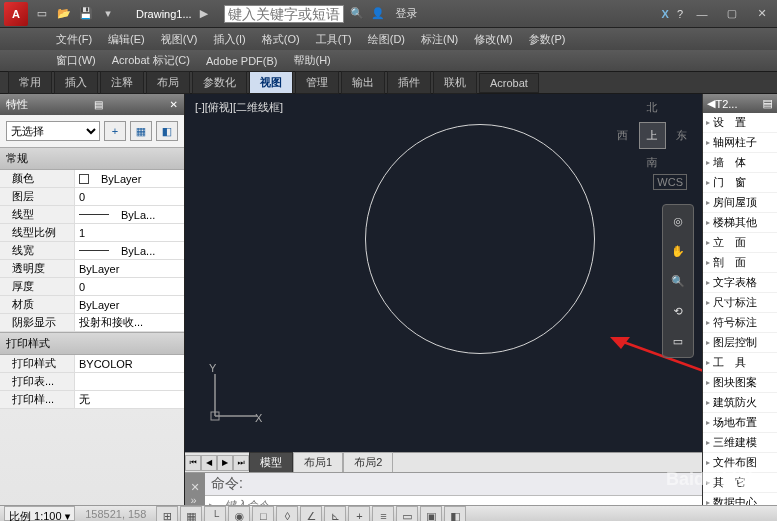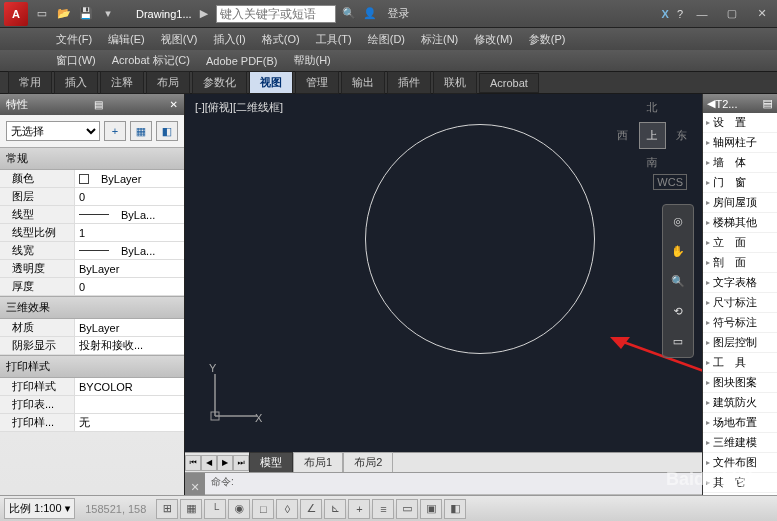--- a/index.html
+++ b/index.html
@@ -2,21 +2,21 @@
 <html><head>
 <meta charset="utf-8">
 <style>
 *{margin:0;padding:0;box-sizing:border-box;font-family:"Microsoft YaHei",SimSun,sans-serif;font-size:11px;user-select:none}
 body{background:#3a3a3a;overflow:hidden;width:777px;height:521px;position:relative}
 .titlebar{height:28px;background:linear-gradient(#5a5a5a,#4a4a4a);display:flex;align-items:center;padding:0 4px;color:#ddd;border-bottom:1px solid #222}
 .logo{width:24px;height:24px;background:linear-gradient(135deg,#e03030,#a01010);margin-right:6px;display:flex;align-items:center;justify-content:center;color:#fff;font-weight:bold;border-radius:2px}
 .quick{display:flex;gap:6px}
 .quick span{width:16px;height:16px;display:inline-flex;align-items:center;justify-content:center;color:#ccc;cursor:pointer}
 .titlebar .doc{margin-left:20px;color:#fff}
-.search{margin-left:8px;background:#fff;border:1px solid #888;height:18px;width:120px;font-size:12px;padding:0 3px;color:#888}
+.search{margin-left:16px;background:#fff;border:1px solid #888;height:18px;width:120px;font-size:14px;padding:0 3px;color:#888}
 .titlebar .right{margin-left:auto;display:flex;gap:8px;align-items:center}
 .wcbtn{width:22px;height:14px;display:inline-flex;align-items:center;justify-content:center;color:#ccc;cursor:pointer}
 .menubar{height:22px;background:linear-gradient(#5a5a5a,#484848);display:flex;align-items:center;padding:0 50px;gap:4px;color:#ddd}
 .menubar>span{padding:2px 6px;cursor:pointer}
 .menubar2{height:22px;background:linear-gradient(#5a5a5a,#484848);display:flex;align-items:center;padding:0 50px;gap:4px;color:#ddd;border-bottom:1px solid #1a1a1a}
 .menubar2>span{padding:2px 6px;cursor:pointer}
 .tabbar{height:22px;background:#3a3a3a;display:flex;align-items:center;padding:0 8px;gap:2px;border-bottom:1px solid #1a1a1a}
 .tabbar .tab{padding:3px 10px;background:#333;color:#ccc;cursor:pointer;border:1px solid #222}
 .tabbar .tab.active{background:#d0ddf0;color:#003070;font-weight:bold}
 .main{display:flex;height:420px}
@@ -41,31 +41,31 @@
 .navbar{position:absolute;right:8px;top:110px;width:32px;background:rgba(80,80,80,.6);border:1px solid #666;border-radius:4px;display:flex;flex-direction:column;align-items:center;padding:4px 0;gap:6px}
 .navbar span{width:24px;height:24px;display:flex;align-items:center;justify-content:center;color:#ddd;cursor:pointer}
 .bottabs{height:20px;background:#e5e5e5;display:flex;align-items:center;border-top:1px solid #999}
 .bottabs .nav{display:flex;gap:0}
 .bottabs .nav span{width:16px;height:16px;border:1px solid #aaa;background:#ddd;display:inline-flex;align-items:center;justify-content:center;cursor:pointer;font-size:8px}
 .bottabs .mt{padding:2px 10px;background:#4a4a4a;color:#fff;border:1px solid #333;cursor:pointer}
 .bottabs .lt{padding:2px 10px;background:#e5e5e5;color:#333;border:1px solid #aaa;cursor:pointer}
 .cmdarea{height:42px;background:#dcdce0;border-top:1px solid #999;display:flex}
 .cmdarea .grip{width:20px;background:#888;display:flex;align-items:center;justify-content:center;color:#ddd;cursor:move}
 .cmdarea .body{flex:1;display:flex;flex-direction:column}
-.cmdarea .hist{flex:1;background:#ebebef;color:#555;padding:2px 6px;font-size:10px}
+.cmdarea .hist{flex:1;background:#ebebef;color:#555;padding:2px 6px;font-size:14px}
 .cmdarea .line{display:flex;align-items:center;background:#fff;border-top:1px solid #bbb;height:20px}
 .cmdarea .line .prompt{padding:0 4px;color:#888}
 .cmdarea .line input{flex:1;border:none;outline:none;font-size:11px;color:#888;font-style:italic}
 .rpanel{width:75px;background:#e8e8e8;border-left:1px solid #333;display:flex;flex-direction:column}
 .rpanel .hdr{background:linear-gradient(#888,#555);color:#fff;padding:3px 4px;display:flex;align-items:center;font-size:10px}
 .rpanel .hdr .t{flex:1;overflow:hidden}
 .rpanel .list{flex:1;overflow:hidden;background:#fff}
 .rpanel .li{display:flex;align-items:center;padding:2px 3px;cursor:pointer;white-space:nowrap;border-bottom:1px solid #f0f0f0}
 .rpanel .li::before{content:"▸";color:#888;margin-right:3px;font-size:8px}
-.status{position:absolute;bottom:0;left:0;right:0;height:26px;background:linear-gradient(#e8e8e8,#d0d0d0);border-top:1px solid #999;display:flex;align-items:center;padding:0 4px;gap:2px}
+.status{position:absolute;bottom:0;left:0;right:0;height:16px;background:linear-gradient(#e8e8e8,#d0d0d0);border-top:1px solid #999;display:flex;padding:0 4px;gap:2px}
 .status .scale{padding:2px 4px;border:1px solid #aaa;background:#eee}
 .status .coord{padding:2px 8px;color:#888}
 .status .sb{width:22px;height:20px;border:1px solid #aaa;background:#e0e0e0;display:inline-flex;align-items:center;justify-content:center;cursor:pointer;color:#555}
 .watermark{position:absolute;right:20px;bottom:30px;color:rgba(255,255,255,.5);font-size:18px;font-weight:bold;pointer-events:none}
 .line-lt{display:inline-block;width:30px;border-top:1px solid #333}
 </style>
 </head>
 <body>
 
 <div class="titlebar">
@@ -178,21 +178,20 @@
             <span> ByLayer</span>
           </div>
         </div>
         <div class="proprow">
           <div class="k">厚度</div>
           <div class="v">
             <span> 0</span>
           </div>
         </div>
       </div>
-    <div class="cat">三维效果</div>
     <div id="rows2">
         <div class="proprow">
           <div class="k">材质</div>
           <div class="v">
             <span> ByLayer</span>
           </div>
         </div>
         <div class="proprow">
           <div class="k">阴影显示</div>
           <div class="v">

